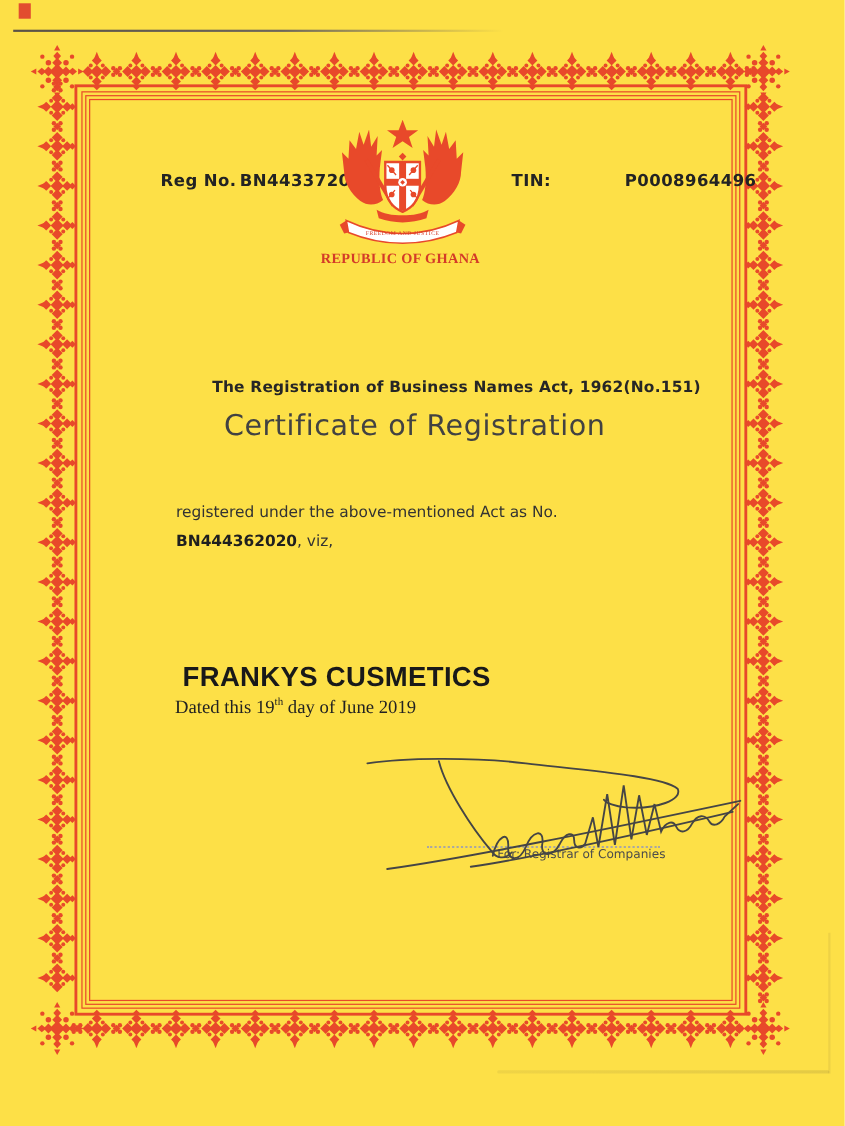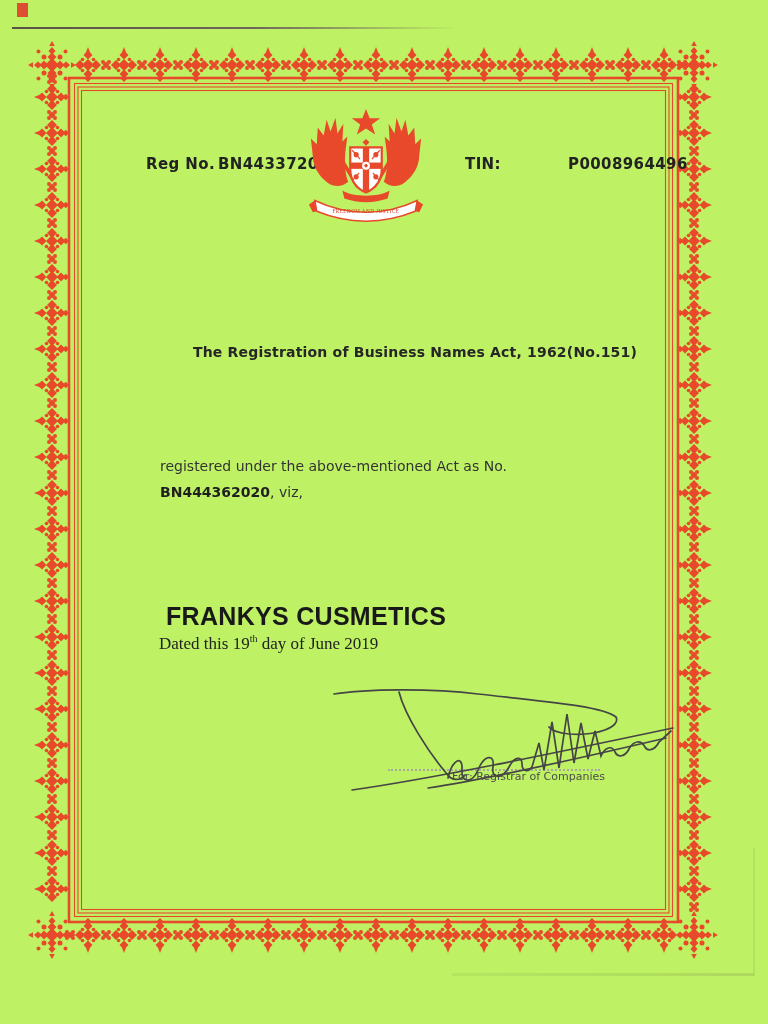--- a/index.html
+++ b/index.html
@@ -1,16 +1,16 @@
 <!DOCTYPE html>
 <html><head>
 <meta charset="utf-8">
 <style>
   html,body{margin:0;padding:0;background:#ffffff;}
-  .stage{position:relative;width:768px;height:1024px;background:#bef264;overflow:hidden;
+  .stage{position:relative;width:768px;height:1024px;background:#fde047;overflow:hidden;
          font-family:"DejaVu Sans",sans-serif;}
   .abs{position:absolute;}
   
   .top-edge-line{left:12px;top:27px;width:446px;height:2px;
     background:linear-gradient(to right,#5a5246,#6e675b 55%,rgba(110,103,91,0));}
   .red-mark{left:17px;top:3px;width:11px;height:14px;background:#e0402e;opacity:.92;}
   .bottom-shadow{left:452px;top:973px;width:302px;height:3px;border-radius:2px;
     background:linear-gradient(to right,rgba(60,55,50,.07),rgba(60,55,50,.13));}
   .right-edge{left:753px;top:848px;width:2px;height:128px;background:rgba(60,55,50,.08);}
   
@@ -222,22 +222,24 @@
     <g stroke="#e8492a" stroke-width="1.2">
       <path d="M51,44 L59,53 M79,44 L71,53 M51,75 L58,67 M79,75 L72,67"></path>
     </g>
     <circle cx="65" cy="59.7" r="4" fill="#ffffff"></circle>
     <path d="M65,57.5 L67.2,59.7 L65,61.9 L62.8,59.7 Z" fill="#e8492a"></path>
     <path d="M13,95 C32,104 47,107 65,107 C83,107 98,104 117,95 L115,106 C98,113 82,116 65,116 C48,116 32,113 15,106 Z" fill="#ffffff" stroke="#e8492a" stroke-width="1.5"></path>
     <path d="M13,95 L7,99 L11,107 L15,106 Z" fill="#e8492a"></path>
     <path d="M117,95 L123,99 L119,107 L115,106 Z" fill="#e8492a"></path>
     <text x="65" y="108" text-anchor="middle" font-size="5.2" letter-spacing="0.5" font-family="Liberation Serif, serif" fill="#d43b28">FREEDOM AND JUSTICE</text>
   </svg>
+  <div class="abs country">REPUBLIC OF GHANA</div>
 
   <div class="abs act-line">The Registration of Business Names Act, 1962(No.151)</div>
+  <div class="abs main-title">Certificate of Registration</div>
 
   <div class="abs para">
     <div>registered under the above-mentioned Act as No.</div>
     <div><b>BN444362020</b><span>, viz,</span></div>
   </div>
 
   <div class="abs biz-name">FRANKYS CUSMETICS</div>
 
   <div class="abs dated"><span>Dated this 19</span><sup>th</sup><span> day of June 2019</span></div>
 

